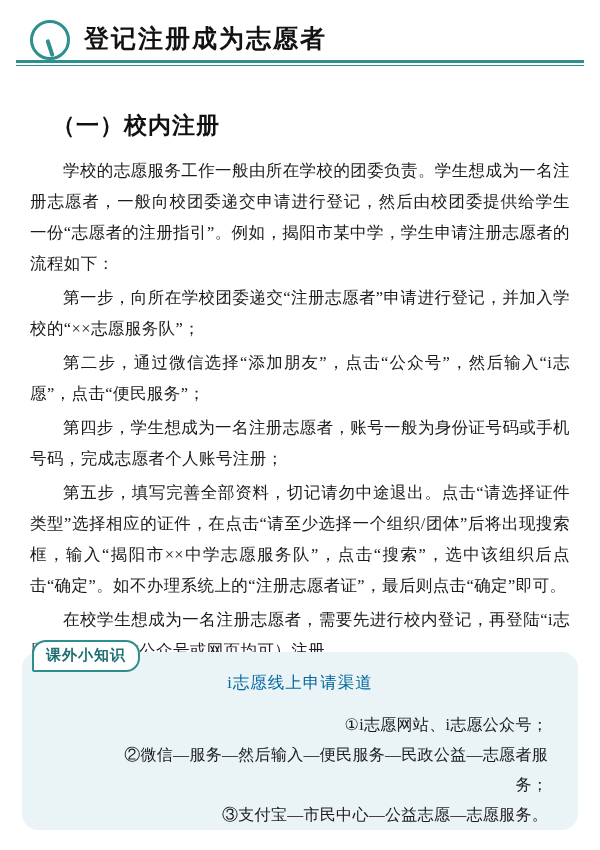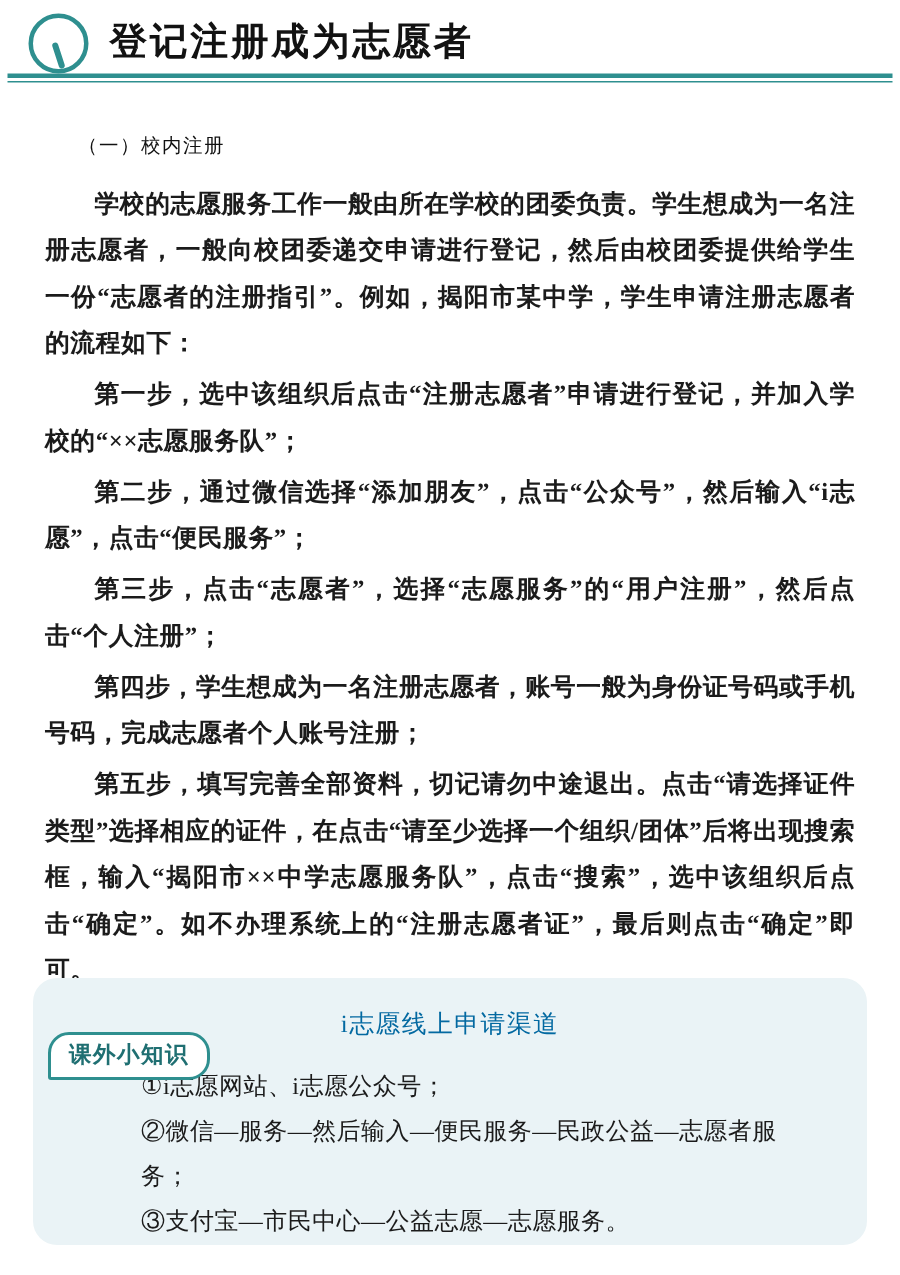--- a/index.html
+++ b/index.html
@@ -13,21 +13,21 @@
     font-family: "Liberation Serif", "DejaVu Serif", serif;
     color: #1b1b1b;
     position: relative;
     overflow: hidden;
   }
 
   
   .page-header {
     position: relative;
     height: 52px;
-    margin: 5px;
+    margin: 16px;
   }
   .header-rule {
     position: absolute;
     left: 0;
     right: 0;
     top: 44px;
     height: 3px;
     background: #2e8f8f;
   }
   .header-rule.thin {
@@ -66,35 +66,34 @@
     letter-spacing: 2px;
     color: #121212;
     font-family: "Liberation Sans", "DejaVu Sans", sans-serif;
   }
 
   
   .content {
     padding: 14px 30px 0 30px;
   }
   .section-title {
-    font-size: 13px;
-    font-weight: normal;
+    font-size: 23px;
+    font-weight: bold;
     margin: 12px 0 14px 22px;
     letter-spacing: 1px;
     font-family: "Liberation Sans", "DejaVu Sans", sans-serif;
     color: #111111;
   }
   p.para {
     font-size: 16.5px;
     line-height: 31px;
     margin: 3px 0 2px 0;
     text-indent: 2em;
     text-align: justify;
     letter-spacing: 0.4px;
-    font-weight: bold;
   }
 
   
   .tipbox-wrap {
     position: absolute;
     left: 22px;
     right: 22px;
     top: 640px;
     height: 190px;
   }
@@ -114,21 +113,20 @@
     background: #ffffff;
     border: 2px solid #2e8f8f;
     border-radius: 14px 14px 14px 2px;
     padding: 4px 12px 5px 12px;
     font-size: 15px;
     font-weight: bold;
     color: #1f6f72;
     letter-spacing: 1px;
     font-family: "Liberation Sans", "DejaVu Sans", sans-serif;
     z-index: 3;
-    margin-top: 48px;
   }
   .tip-title {
     position: absolute;
     left: 0;
     right: 0;
     top: 32px;
     text-align: center;
     font-size: 16.5px;
     color: #0369a1;
     letter-spacing: 1px;
@@ -137,39 +135,39 @@
     position: absolute;
     left: 72px;
     right: 30px;
     top: 70px;
   }
   .tip-item {
     font-size: 16px;
     line-height: 30px;
     color: #1b1b1b;
     letter-spacing: 0.3px;
+    text-align: right;
   }
 </style>
 </head>
 <body>
 
 <div class="page-header">
   <div class="header-badge"></div>
   <div class="header-rule"></div>
   <div class="header-rule thin"></div>
   <div class="header-title">登记注册成为志愿者</div>
 </div>
 
 <div class="content">
   <div class="section-title">（一）校内注册</div>
 
   <p class="para">学校的志愿服务工作一般由所在学校的团委负责。学生想成为一名注册志愿者，一般向校团委递交申请进行登记，然后由校团委提供给学生一份“志愿者的注册指引”。例如，揭阳市某中学，学生申请注册志愿者的流程如下：</p>
-  <p class="para">第一步，选中该组织后点击“注册志愿者”申请进行登记，并加入学校的“××志愿服务队”；</p>
+  <p class="para">第一步，向所在学校团委递交“注册志愿者”申请进行登记，并加入学校的“××志愿服务队”；</p>
   <p class="para">第二步，通过微信选择“添加朋友”，点击“公众号”，然后输入“i志愿”，点击“便民服务”；</p>
-  <p class="para">第三步，点击“志愿者”，选择“志愿服务”的“用户注册”，然后点击“个人注册”；</p>
   <p class="para">第四步，学生想成为一名注册志愿者，账号一般为身份证号码或手机号码，完成志愿者个人账号注册；</p>
   <p class="para">第五步，填写完善全部资料，切记请勿中途退出。点击“请选择证件类型”选择相应的证件，在点击“请至少选择一个组织/团体”后将出现搜索框，输入“揭阳市××中学志愿服务队”，点击“搜索”，选中该组织后点击“确定”。如不办理系统上的“注册志愿者证”，最后则点击“确定”即可。</p>
   <p class="para">在校学生想成为一名注册志愿者，需要先进行校内登记，再登陆“i志愿”平台（微信公众号或网页均可）注册。</p>
 </div>
 
 <div class="tipbox-wrap">
   <div class="tipbox"></div>
   <div class="tip-tag">课外小知识</div>
   <div class="tip-title">i志愿线上申请渠道</div>
   <div class="tip-list">

